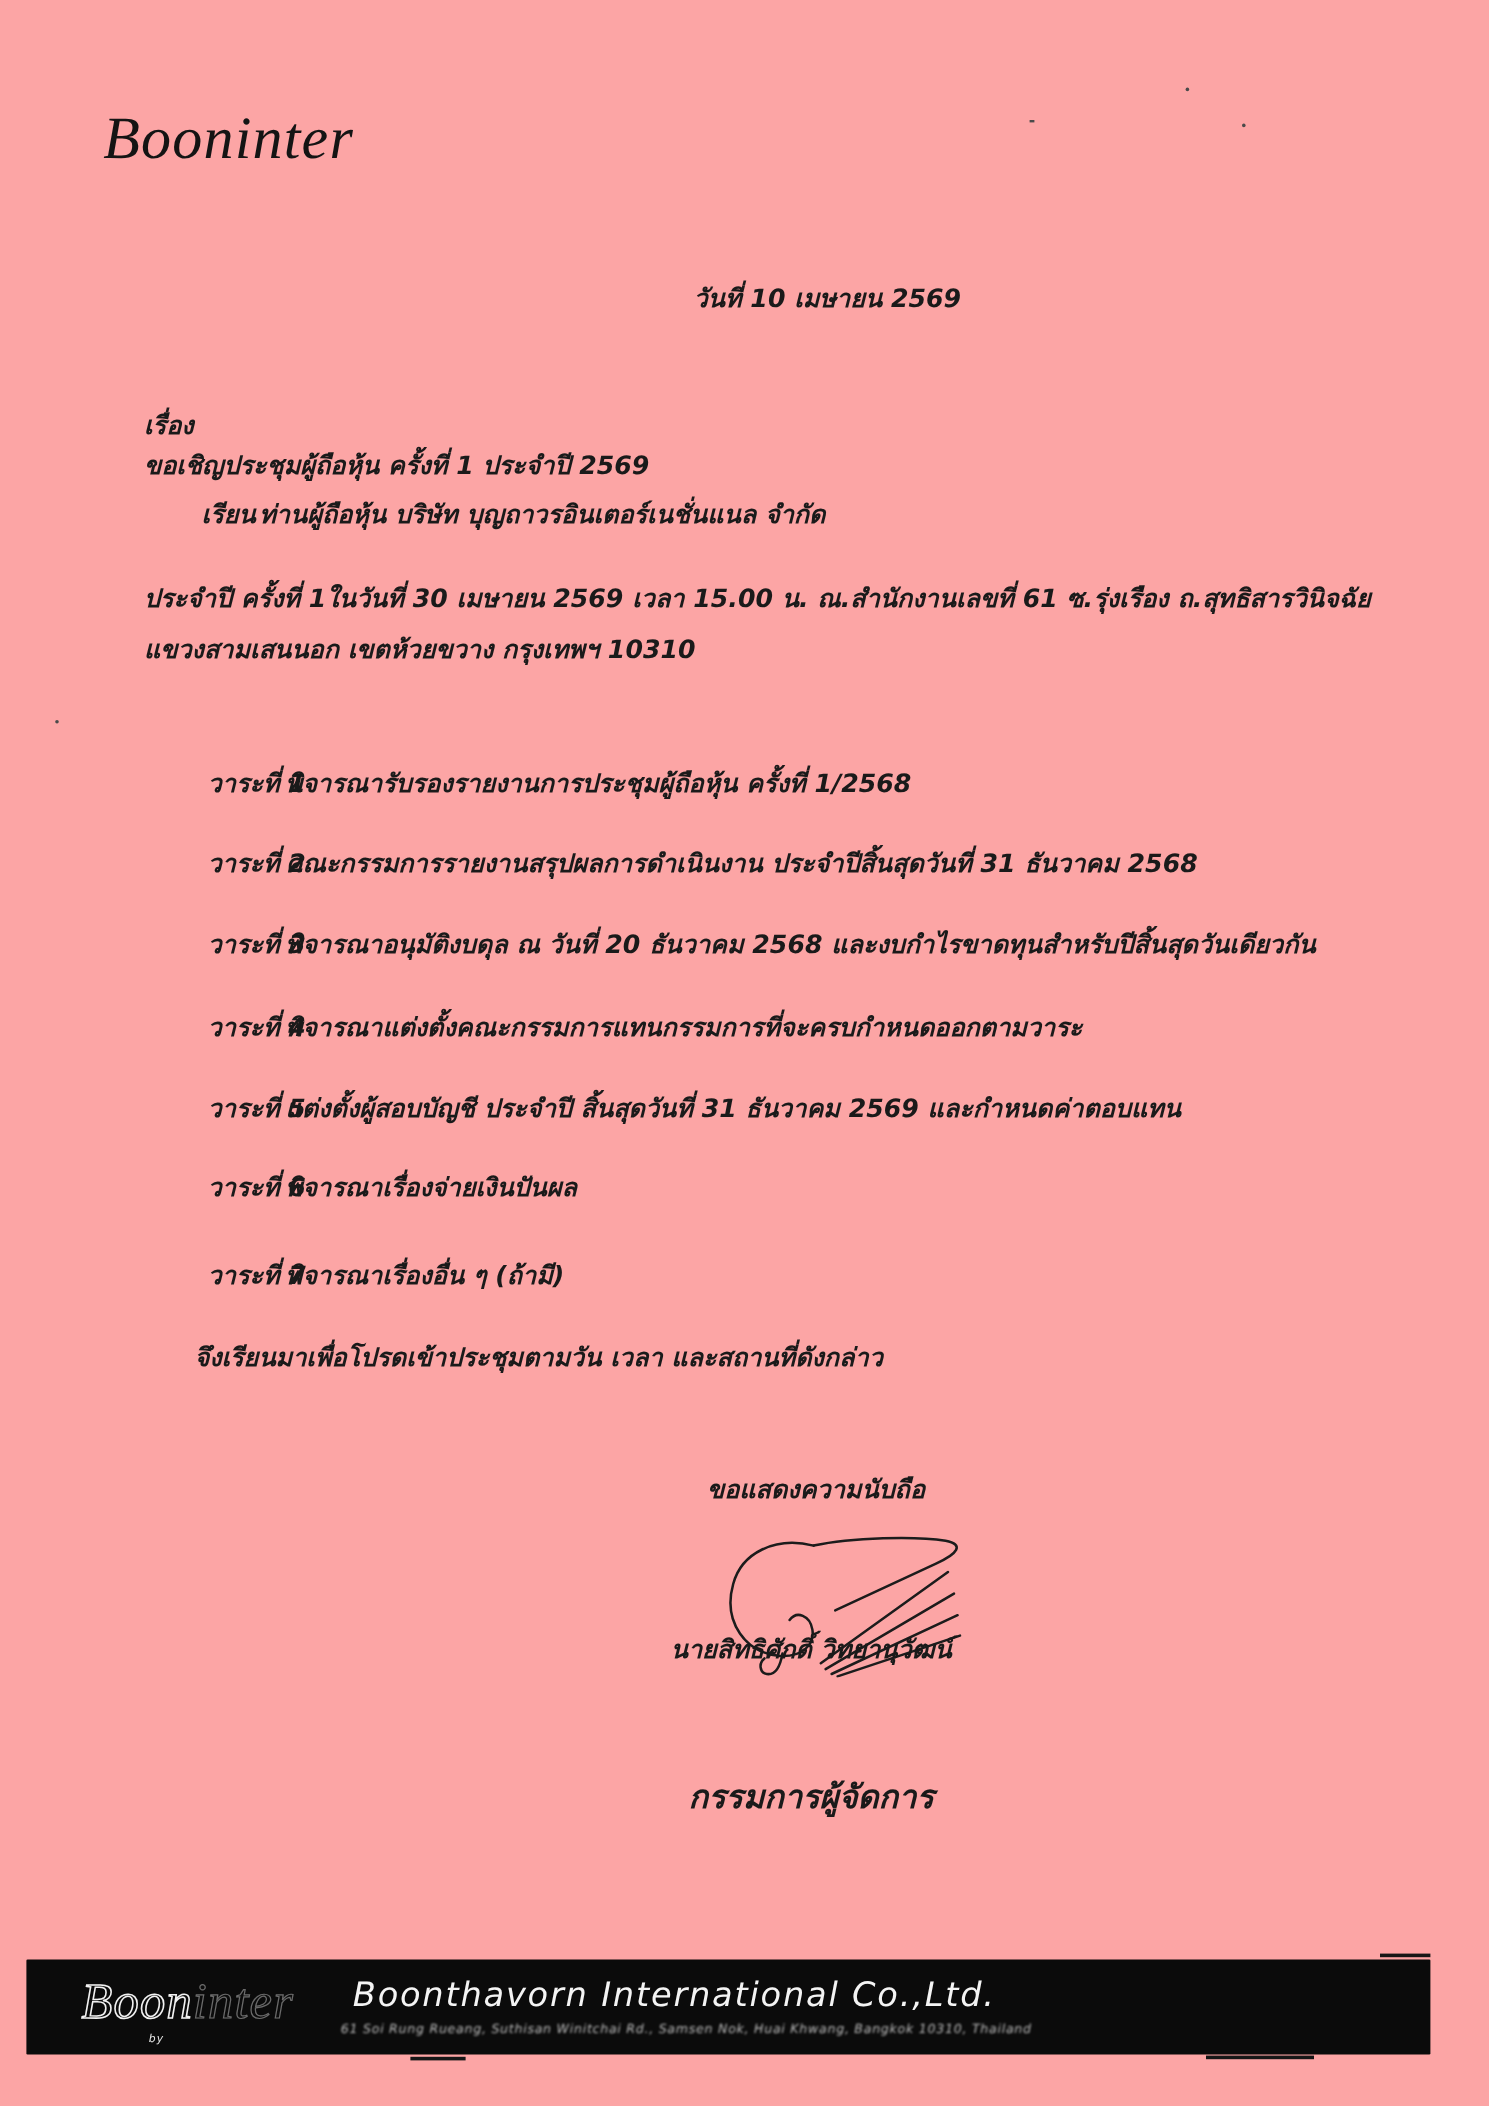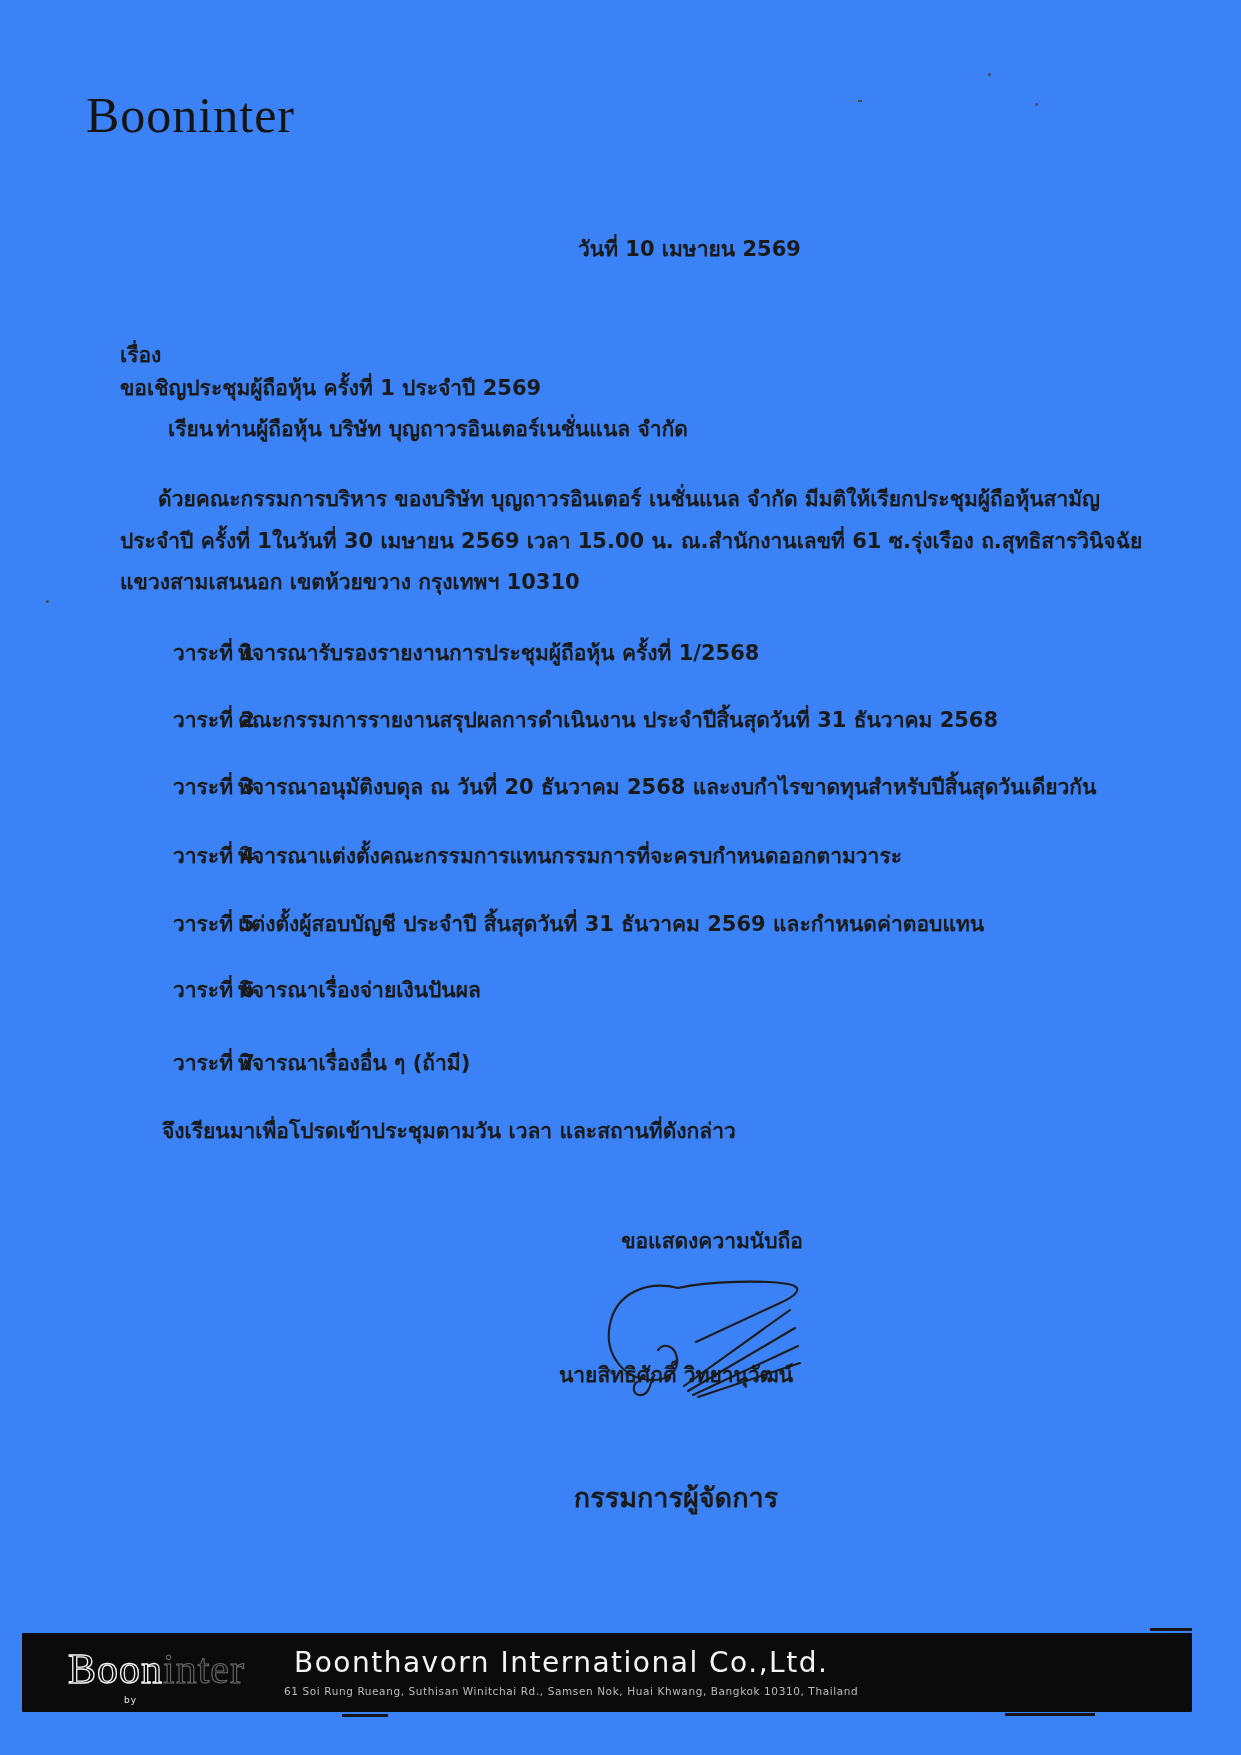--- a/index.html
+++ b/index.html
@@ -1,42 +1,43 @@
 <!DOCTYPE html>
 <html><head>
 <meta charset="utf-8">
 <style>
   html,body{margin:0;padding:0;background:#e8e8e8;}
   .page{
     position:relative;
     width:1241px;height:1755px;
-    background:#3b82f6;
+    background:#fca5a5;
     font-family:"DejaVu Sans", sans-serif;
     color:#181818;
     overflow:hidden;
+    font-style:italic;
   }
   
   .logo{
     position:absolute;left:86px;top:86px;
     font-family:"Liberation Serif", serif;
     font-size:50px;letter-spacing:1px;color:#141414;
     font-weight:400;
   }
   .thai{font-weight:600;color:#1a1a1a;}
   .date-line{position:absolute;left:578px;top:232px;font-size:21px;}
   .row{position:absolute;left:120px;display:flex;font-size:21px;white-space:nowrap;}
   .row .lbl{width:48px;flex:0 0 auto;}
   .row.subject{top:338px;flex-direction:column;}
   .row.to{top:412px;margin-left:48px;}
   .body-par{position:absolute;left:120px;top:479px;font-size:21px;line-height:41.5px;white-space:nowrap;}
   .body-par .indent{padding-left:38px;}
   .agenda-item{position:absolute;left:173px;display:flex;font-size:21px;white-space:nowrap;}
   .agenda-item .alabel{width:65px;flex:0 0 auto;}
   .closing{position:absolute;left:162px;top:1114px;font-size:21px;white-space:nowrap;}
-  .salutation{position:absolute;left:712px;top:1224px;transform:translateX(-50%);font-size:21px;white-space:nowrap;}
+  .salutation{position:absolute;left:680px;top:1224px;transform:translateX(-50%);font-size:21px;white-space:nowrap;}
   .signature{position:absolute;left:592px;top:1278px;}
   .signer-name{position:absolute;left:676px;top:1358px;transform:translateX(-50%);font-size:21px;white-space:nowrap;}
   .signer-title{position:absolute;left:676px;top:1476px;transform:translateX(-50%);font-size:27px;white-space:nowrap;}
   
   .footer-bar{
     position:absolute;left:22px;top:1633px;width:1170px;height:79px;
     background:#0b0b0b;border-radius:1px;
   }
   .f-logo{
     position:absolute;left:46px;top:12px;
@@ -73,21 +74,20 @@
     <span class="lbl">เรื่อง</span>
     <span>ขอเชิญประชุมผู้ถือหุ้น ครั้งที่ 1 ประจำปี 2569</span>
   </div>
 
   <div class="row to thai">
     <span class="lbl">เรียน</span>
     <span>ท่านผู้ถือหุ้น บริษัท บุญถาวรอินเตอร์เนชั่นแนล จำกัด</span>
   </div>
 
   <div class="body-par thai">
-    <div class="indent">ด้วยคณะกรรมการบริหาร ของบริษัท บุญถาวรอินเตอร์ เนชั่นแนล จำกัด มีมติให้เรียกประชุมผู้ถือหุ้นสามัญ</div>
     <div>ประจำปี ครั้งที่ 1ในวันที่ 30 เมษายน  2569 เวลา 15.00 น. ณ.สำนักงานเลขที่ 61 ซ.รุ่งเรือง ถ.สุทธิสารวินิจฉัย</div>
     <div>แขวงสามเสนนอก เขตห้วยขวาง กรุงเทพฯ 10310</div>
   </div>
 
   <div class="agenda-item thai" style="top:636px;">
     <span class="alabel">วาระที่ 1</span>
     <span>พิจารณารับรองรายงานการประชุมผู้ถือหุ้น ครั้งที่ 1/2568</span>
   </div>
   <div class="agenda-item thai" style="top:703px;">
     <span class="alabel">วาระที่ 2</span>

